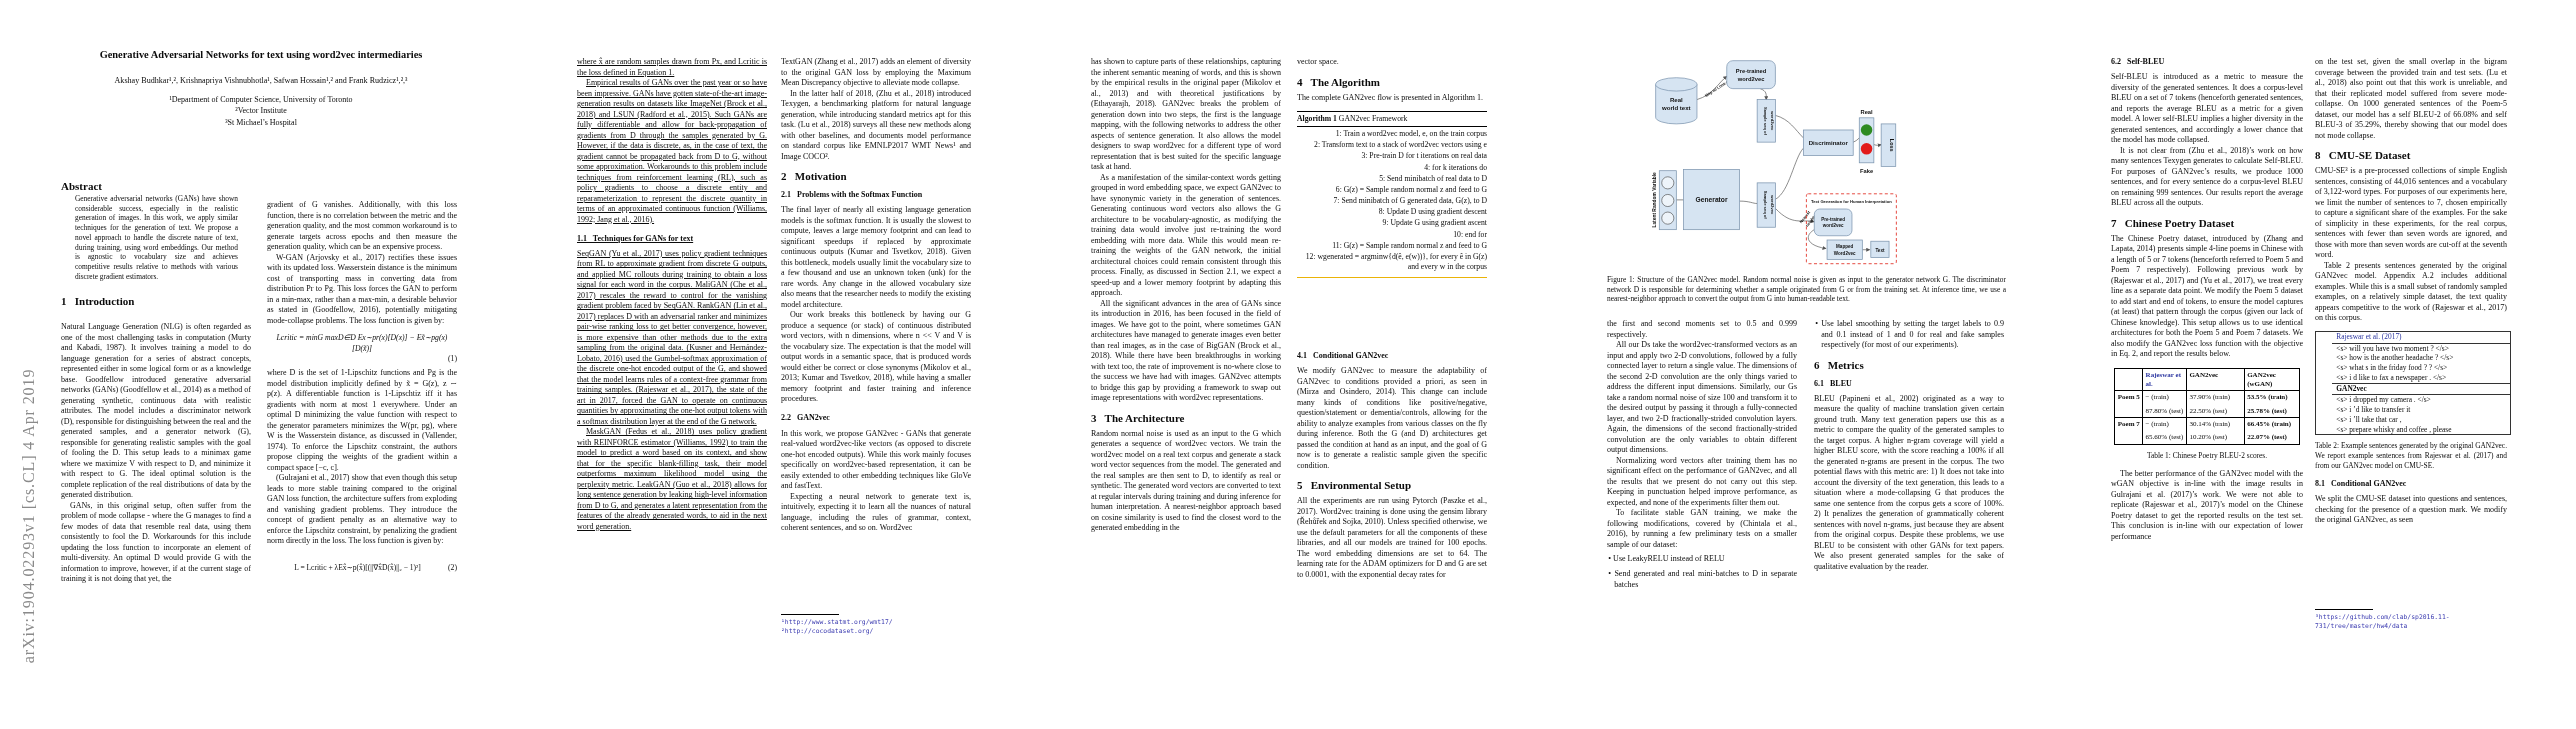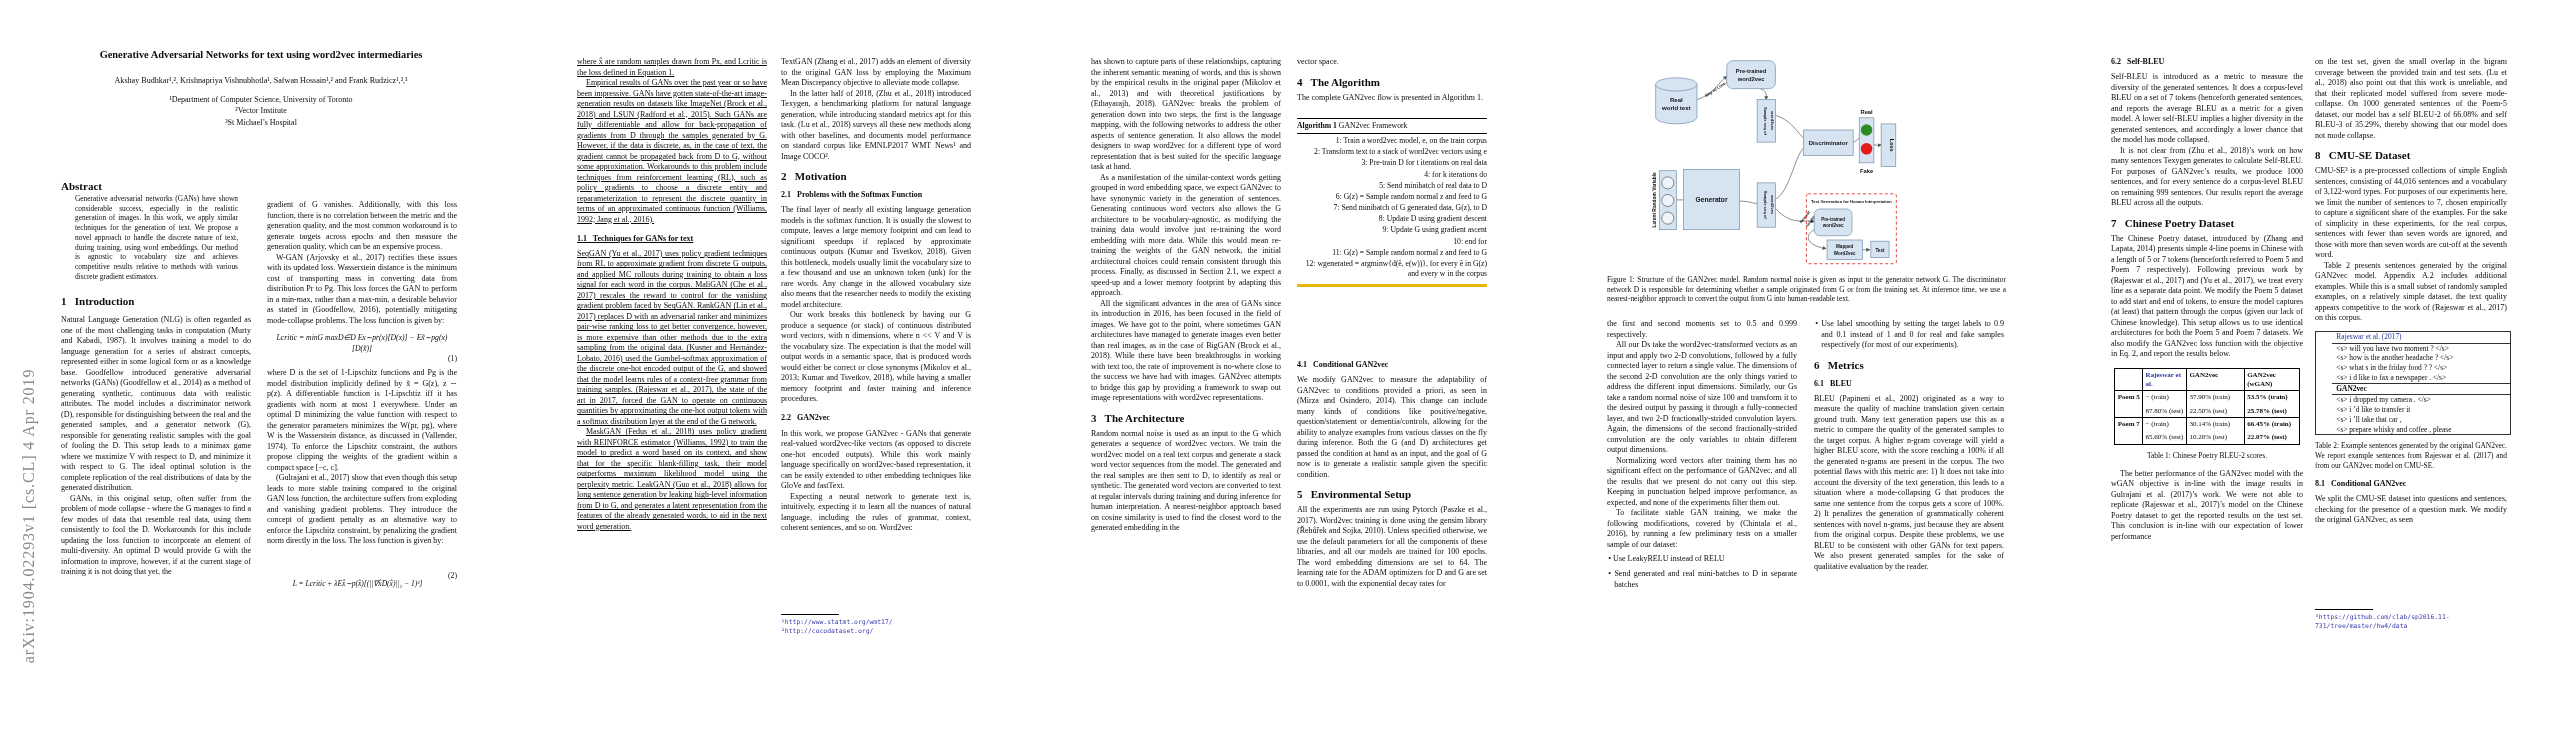--- a/index.html
+++ b/index.html
@@ -15,23 +15,23 @@
   .wm{position:absolute;left:28.6px;top:516px;transform:translate(-50%,-50%) rotate(-90deg);
       white-space:nowrap;font-size:16px;color:#8a8a8a;letter-spacing:0.9px;}
   .title{font-size:10.4px;font-weight:bold;text-align:center;}
   .authors{font-size:8.1px;text-align:center;margin-top:16px;}
   .affils{font-size:8px;text-align:center;margin-top:8.5px;line-height:11.5px;}
   .abshead{font-size:11px;font-weight:bold;}
   .absbody{font-size:7.4px;line-height:9.7px;text-align:justify;}
   .eq{margin:7.3px 0 3.6px 0;font-style:italic;font-size:7.7px;text-align:center;}
   .eqnum{font-style:normal;text-align:right;display:block;}
   .eqrow{display:flex;align-items:center;margin:7.3px 0 3.6px 0;}
-  .eqrow .eqb{flex:1;text-align:center;font-style:italic;font-size:7.5px;margin-top:16px;}
+  .eqrow .eqb{flex:1;text-align:center;font-size:7.5px;}
   .eqrow .eqn{font-style:normal;font-size:7.7px;}
-  .algo{border-top:1px solid #000;border-bottom:3px solid #eab308;margin-top:15px;
+  .algo{border-top:1px solid #000;border-bottom:1px solid #eab308;margin-top:8px;
         font-size:7.7px;line-height:10px;text-align:left;}
   .algo-hd{padding:1.8px 0 1.8px 0;border-bottom:0.6px solid #000;margin-bottom:2.4px;}
   .algo-hd .b{font-weight:bold;}
   .algo-step{padding-left:24px;text-indent:-16px;margin:1.2px 0;text-align:right;}
   .algo-step.in2{padding-left:32px;}
   .algo-body{padding-bottom:3.6px;}
   .bul{padding-left:7.3px;text-indent:-6px;margin-top:4.3px;}
   .fn{font-family:"DejaVu Sans Mono",monospace;font-size:6.4px;color:#3b3bb0;
       line-height:9.4px;text-align:left;}
   .fnrule{width:58px;border-top:0.6px solid #000;margin-bottom:3px;}
@@ -63,21 +63,21 @@
     <div>¹Department of Computer Science, University of Toronto</div>
     <div>²Vector Institute</div>
     <div>³St Michael’s Hospital</div>
   </div>
 </div>
 
 <div class="abs abshead" style="left:61px;top:180px;width:190px;">Abstract</div>
 <div class="abs absbody" style="left:75px;top:194px;width:163px;">Generative adversarial networks (GANs) have shown considerable success, especially in the realistic generation of images. In this work, we apply similar techniques for the generation of text. We propose a novel approach to handle the discrete nature of text, during training, using word embeddings. Our method is agnostic to vocabulary size and achieves competitive results relative to methods with various discrete gradient estimators.</div>
 
 <div class="abs h1s first" style="left:61px;top:295px;width:190px;">1   Introduction</div>
-<div class="col" style="left:61px;top:315px;">
+<div class="col" style="left:61px;top:322px;">
   <p>Natural Language Generation (NLG) is often regarded as one of the most challenging tasks in computation (Murty and Kabadi, 1987). It involves training a model to do language generation for a series of abstract concepts, represented either in some logical form or as a knowledge base. Goodfellow introduced generative adversarial networks (GANs) (Goodfellow et al., 2014) as a method of generating synthetic, continuous data with realistic attributes. The model includes a discriminator network (D), responsible for distinguishing between the real and the generated samples, and a generator network (G), responsible for generating realistic samples with the goal of fooling the D. This setup leads to a minimax game where we maximize V with respect to D, and minimize it with respect to G. The ideal optimal solution is the complete replication of the real distributions of data by the generated distribution.</p>
   <p class="ind">GANs, in this original setup, often suffer from the problem of mode collapse - where the G manages to find a few modes of data that resemble real data, using them consistently to fool the D. Workarounds for this include updating the loss function to incorporate an element of multi-diversity. An optimal D would provide G with the information to improve, however, if at the current stage of training it is not doing that yet, the</p>
 </div>
 
 <div class="col" style="left:267px;top:200px;">
   <p>gradient of G vanishes. Additionally, with this loss function, there is no correlation between the metric and the generation quality, and the most common workaround is to generate targets across epochs and then measure the generation quality, which can be an expensive process.</p>
   <p class="ind">W-GAN (Arjovsky et al., 2017) rectifies these issues with its updated loss. Wasserstein distance is the minimum cost of transporting mass in converting data from distribution Pr to Pg. This loss forces the GAN to perform in a min-max, rather than a max-min, a desirable behavior as stated in (Goodfellow, 2016), potentially mitigating mode-collapse problems. The loss function is given by:</p>
   <div class="eq">
     <span>Lcritic = minG maxD∈D Ex∼pr(x)[D(x)] − Ex̃∼pg(x)[D(x̃)]</span>
     <span class="eqnum">(1)</span>
@@ -99,21 +99,21 @@
 </div>
 
 <div class="col" style="left:781px;top:57px;">
   <p>TextGAN (Zhang et al., 2017) adds an element of diversity to the original GAN loss by employing the Maximum Mean Discrepancy objective to alleviate mode collapse.</p>
   <p class="ind">In the latter half of 2018, (Zhu et al., 2018) introduced Texygen, a benchmarking platform for natural language generation, while introducing standard metrics apt for this task. (Lu et al., 2018) surveys all these new methods along with other baselines, and documents model performance on standard corpus like EMNLP2017 WMT News¹ and Image COCO².</p>
   <div class="h1s">2   Motivation</div>
   <div class="h2s">2.1   Problems with the Softmax Function</div>
   <p>The final layer of nearly all existing language generation models is the softmax function. It is usually the slowest to compute, leaves a large memory footprint and can lead to significant speedups if replaced by approximate continuous outputs (Kumar and Tsvetkov, 2018). Given this bottleneck, models usually limit the vocabulary size to a few thousand and use an unknown token (unk) for the rare words. Any change in the allowed vocabulary size also means that the researcher needs to modify the existing model architecture.</p>
   <p class="ind">Our work breaks this bottleneck by having our G produce a sequence (or stack) of continuous distributed word vectors, with n dimensions, where n &lt;&lt; V and V is the vocabulary size. The expectation is that the model will output words in a semantic space, that is produced words would either be correct or close synonyms (Mikolov et al., 2013; Kumar and Tsvetkov, 2018), while having a smaller memory footprint and faster training and inference procedures.</p>
   <div class="h2s">2.2   GAN2vec</div>
-  <p>In this work, we propose GAN2vec - GANs that generate real-valued word2vec-like vectors (as opposed to discrete one-hot encoded outputs). While this work mainly language specifically on word2vec-based representation, it can be easily extended to other embedding techniques like GloVe and fastText.</p>
+  <p>In this work, we propose GAN2vec - GANs that generate real-valued word2vec-like vectors (as opposed to discrete one-hot encoded outputs). While this work mainly focuses specifically on word2vec-based representation, it can be easily extended to other embedding techniques like GloVe and fastText.</p>
   <p class="ind">Expecting a neural network to generate text is, intuitively, expecting it to learn all the nuances of natural language, including the rules of grammar, context, coherent sentences, and so on. Word2vec</p>
 </div>
 <div class="abs" style="left:781px;top:614px;width:190px;">
   <div class="fnrule"></div>
   <div class="fn">¹http://www.statmt.org/wmt17/</div>
   <div class="fn">²http://cocodataset.org/</div>
 </div>
 
 <div class="col" style="left:1091px;top:57px;">
   <p>has shown to capture parts of these relationships, capturing the inherent semantic meaning of words, and this is shown by the empirical results in the original paper (Mikolov et al., 2013) and with theoretical justifications by (Ethayarajh, 2018). GAN2vec breaks the problem of generation down into two steps, the first is the language mapping, with the following networks to address the other aspects of sentence generation. It also allows the model designers to swap word2vec for a different type of word representation that is best suited for the specific language task at hand.</p>

